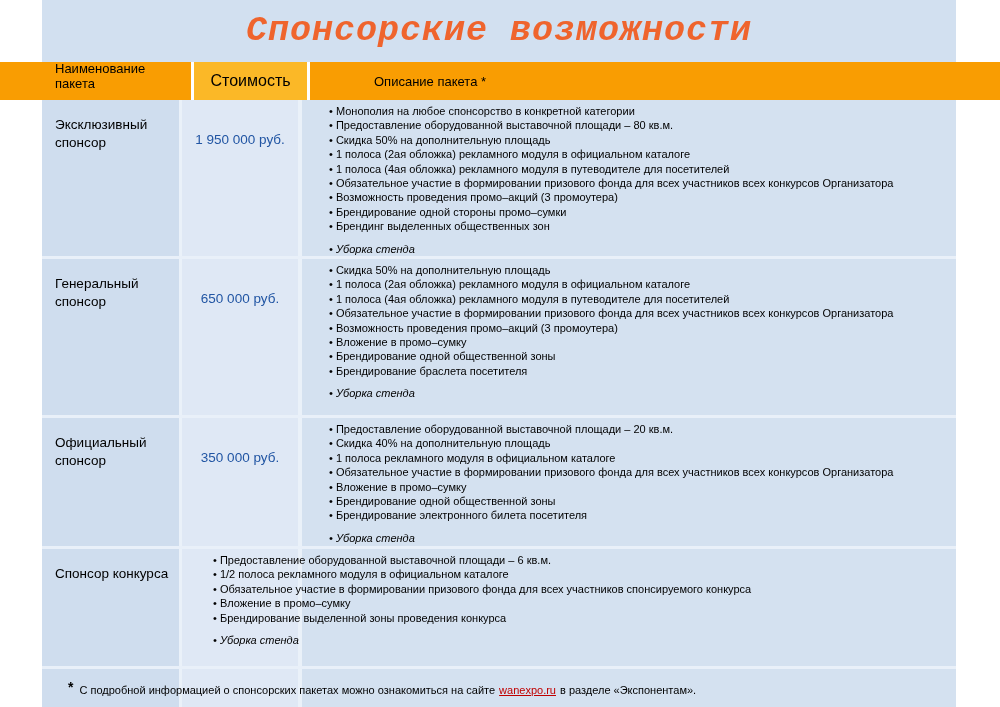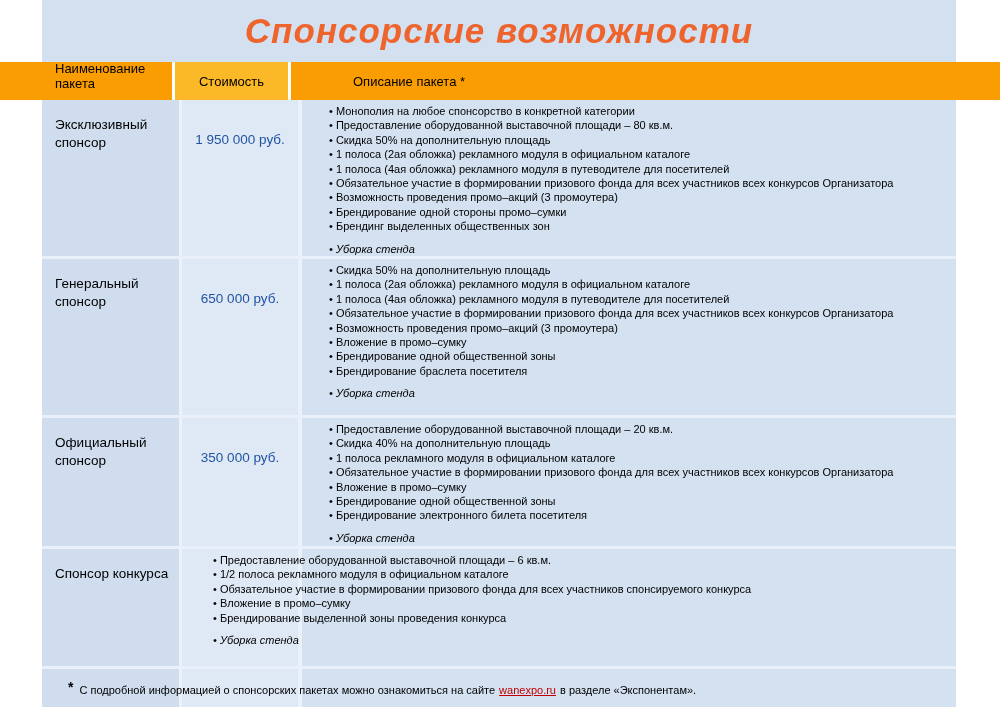--- a/index.html
+++ b/index.html
@@ -21,47 +21,47 @@
       #dfe8f5 140px,#dfe8f5 256px,
       #eaf1f9 256px,#eaf1f9 260px,
       #d4e1f0 260px,#d4e1f0 100%);
   }
 
   .title-area{
     height:62px;flex:0 0 62px;background:#d2e0f0;
     display:flex;align-items:center;justify-content:center;
   }
   .title{
-    font-family:Liberation Sans, sans-serif;
+    font-family:Liberation Mono, monospace;
     font-style:italic;font-weight:700;
     font-size:35px;color:#ef642d;letter-spacing:1px;
   }
 
   .header-spacer{height:38px;flex:0 0 38px;}
 
   
   .header-band{
     position:absolute;left:0;top:62px;width:1000px;height:38px;
     background:#f99d02;z-index:5;
   }
   .h-name{
     position:absolute;left:55px;top:0;width:130px;height:30px;
     display:flex;align-items:center;
     font-size:13px;line-height:1.15;
   }
   .h-cost{
-    position:absolute;left:172px;top:0;width:119px;height:38px;
+    position:absolute;left:191px;top:0;width:119px;height:38px;
     box-sizing:border-box;
     border-left:3px solid #ffffff;border-right:3px solid #ffffff;
     background:#fbb827;
     display:flex;align-items:center;justify-content:center;
-    font-size:13px;
+    font-size:16px;
   }
   .h-desc{
-    position:absolute;left:353px;top:0;height:38px;
+    position:absolute;left:374px;top:0;height:38px;
     display:flex;align-items:center;font-size:13px;
   }
 
   .row{display:flex;box-sizing:content-box;border-bottom:3px solid #e9f0f9;}
   .row-0{height:156px;}
   .row-1{height:156px;}
   .row-2{height:128px;}
   .row-3{height:117px;}
 
   .cell-name{

